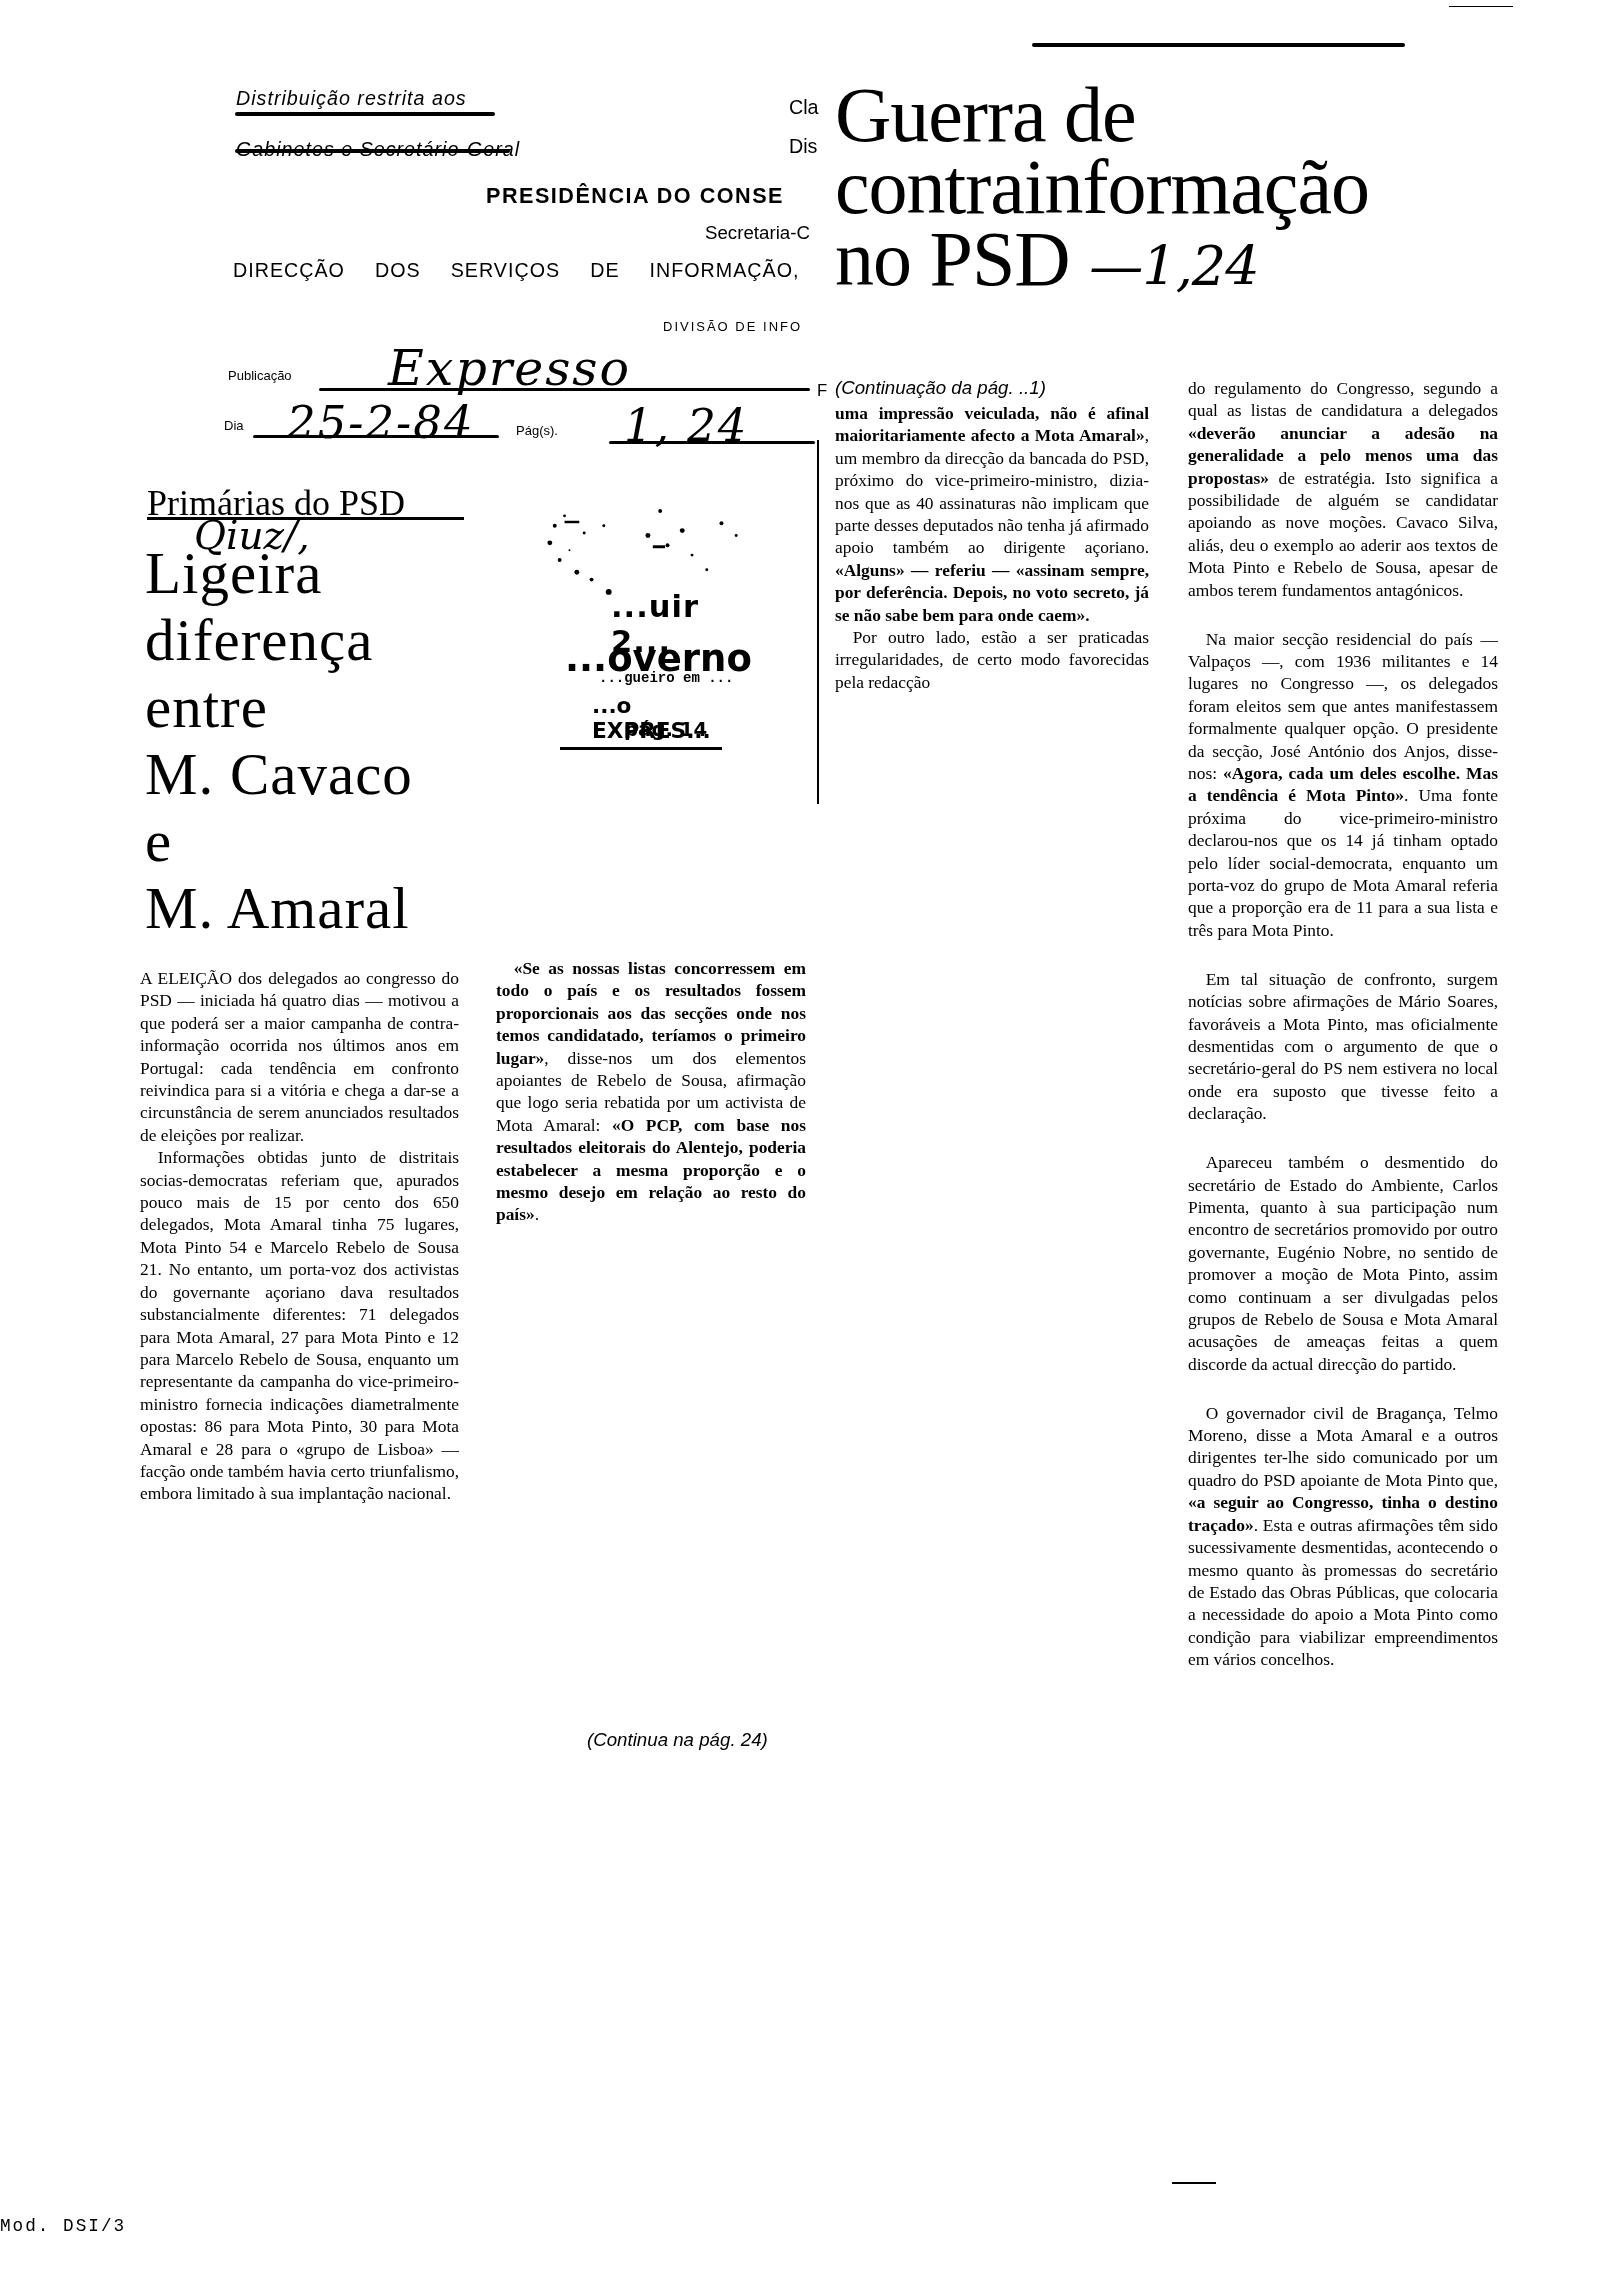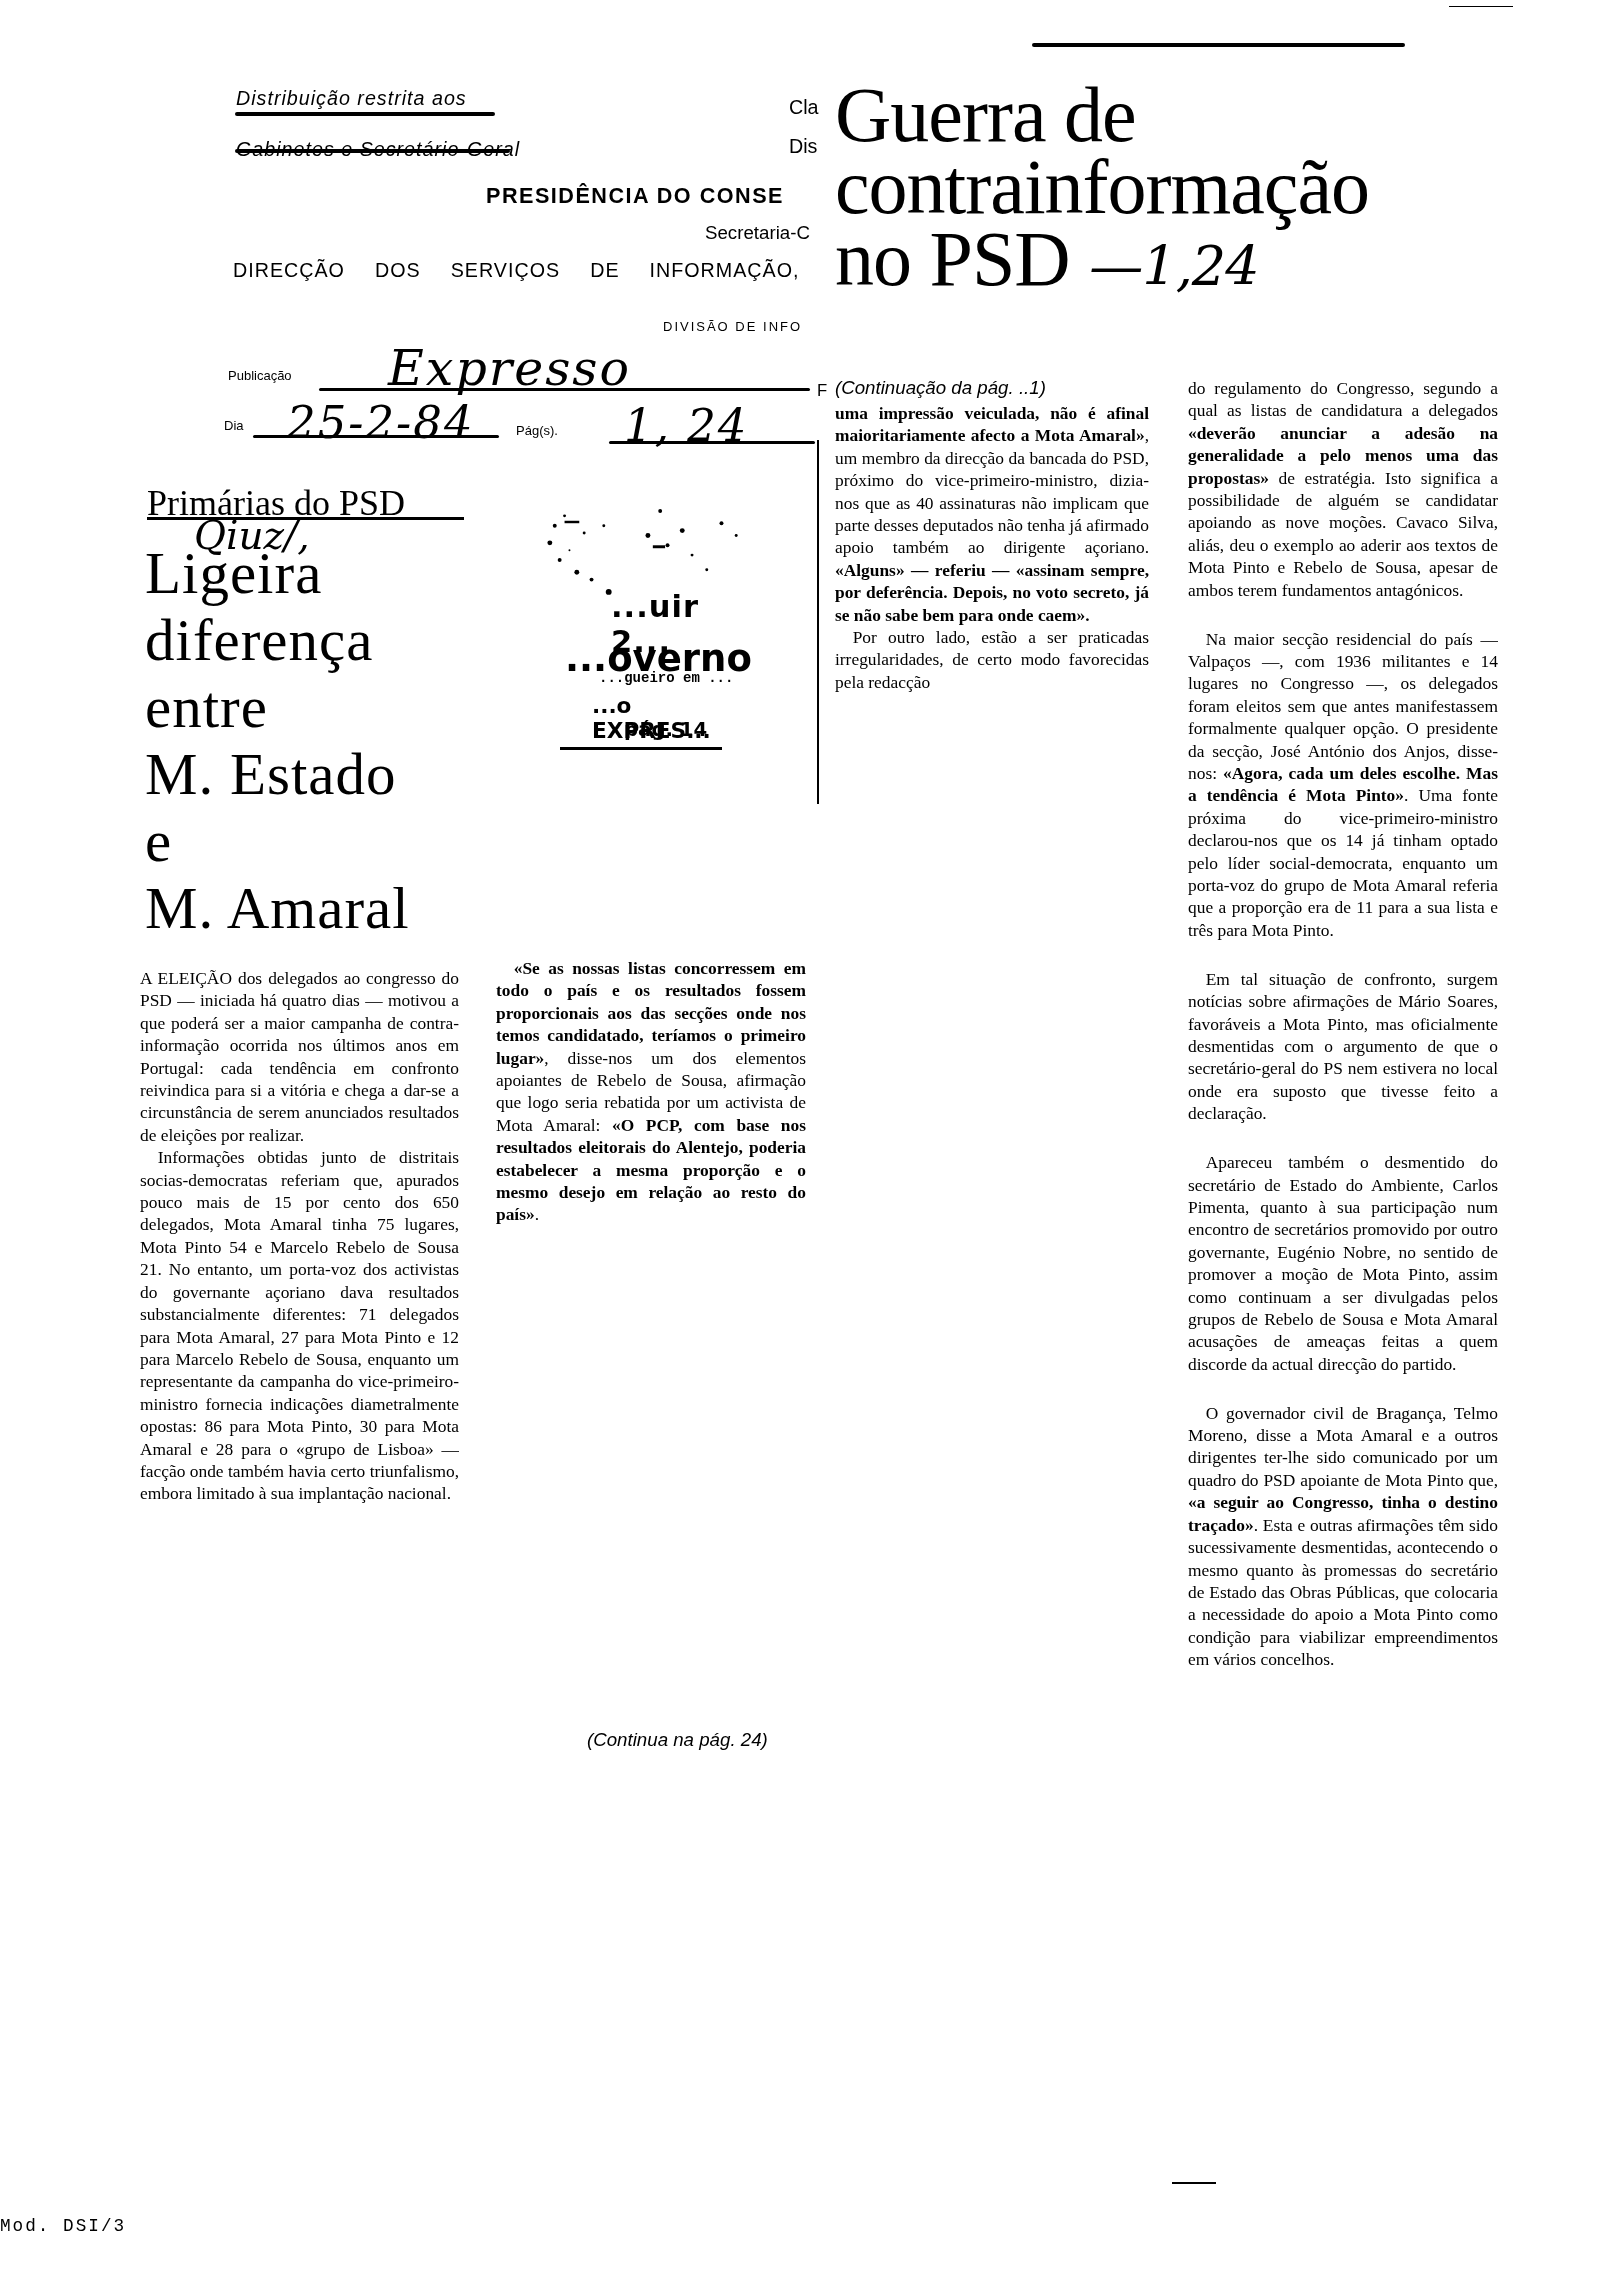--- a/index.html
+++ b/index.html
@@ -99,21 +99,21 @@
 <div class="abs hrule" style="left:1172px;top:2182px;width:44px;height:2px;"></div>
 
 <div class="abs kicker" style="left:147px;top:484px;">Primárias do PSD</div>
 <div class="abs hrule" style="left:147px;top:517px;width:317px;height:2.5px;"></div>
 <div class="abs hand" style="left:194px;top:516px;font-size:39px;line-height:1;">Qiuz/,</div>
 
 <div class="abs sub-head" style="left:145px;top:540px;">
   <div>Ligeira</div>
   <div>diferença</div>
   <div>entre</div>
-  <div>M. Estado</div>
+  <div>M. Cavaco</div>
   <div>e</div>
   <div>M. Amaral</div>
 </div>
 
 <div class="abs col" style="left:140px;top:967px;width:319px;">
   <p><span>A ELEIÇÃO</span><span> dos delegados ao congresso do PSD — iniciada há quatro dias — motivou a que poderá ser a maior campanha de contra-informação ocorrida nos últimos anos em Portugal: cada tendência em confronto reivindica para si a vitória e chega a dar-se a circunstância de serem anunciados resultados de eleições por realizar.</span></p>
   <p class="indent">Informações obtidas junto de distritais socias-democratas referiam que, apurados pouco mais de 15 por cento dos 650 delegados, Mota Amaral tinha 75 lugares, Mota Pinto 54 e Marcelo Rebelo de Sousa 21. No entanto, um porta-voz dos activistas do governante açoriano dava resultados substancialmente diferentes: 71 delegados para Mota Amaral, 27 para Mota Pinto e 12 para Marcelo Rebelo de Sousa, enquanto um representante da campanha do vice-primeiro-ministro fornecia indicações diametralmente opostas: 86 para Mota Pinto, 30 para Mota Amaral e 28 para o «grupo de Lisboa» — facção onde também havia certo triunfalismo, embora limitado à sua implantação nacional.</p>
 </div>
 
 <div class="abs col" style="left:496px;top:957px;width:310px;">

